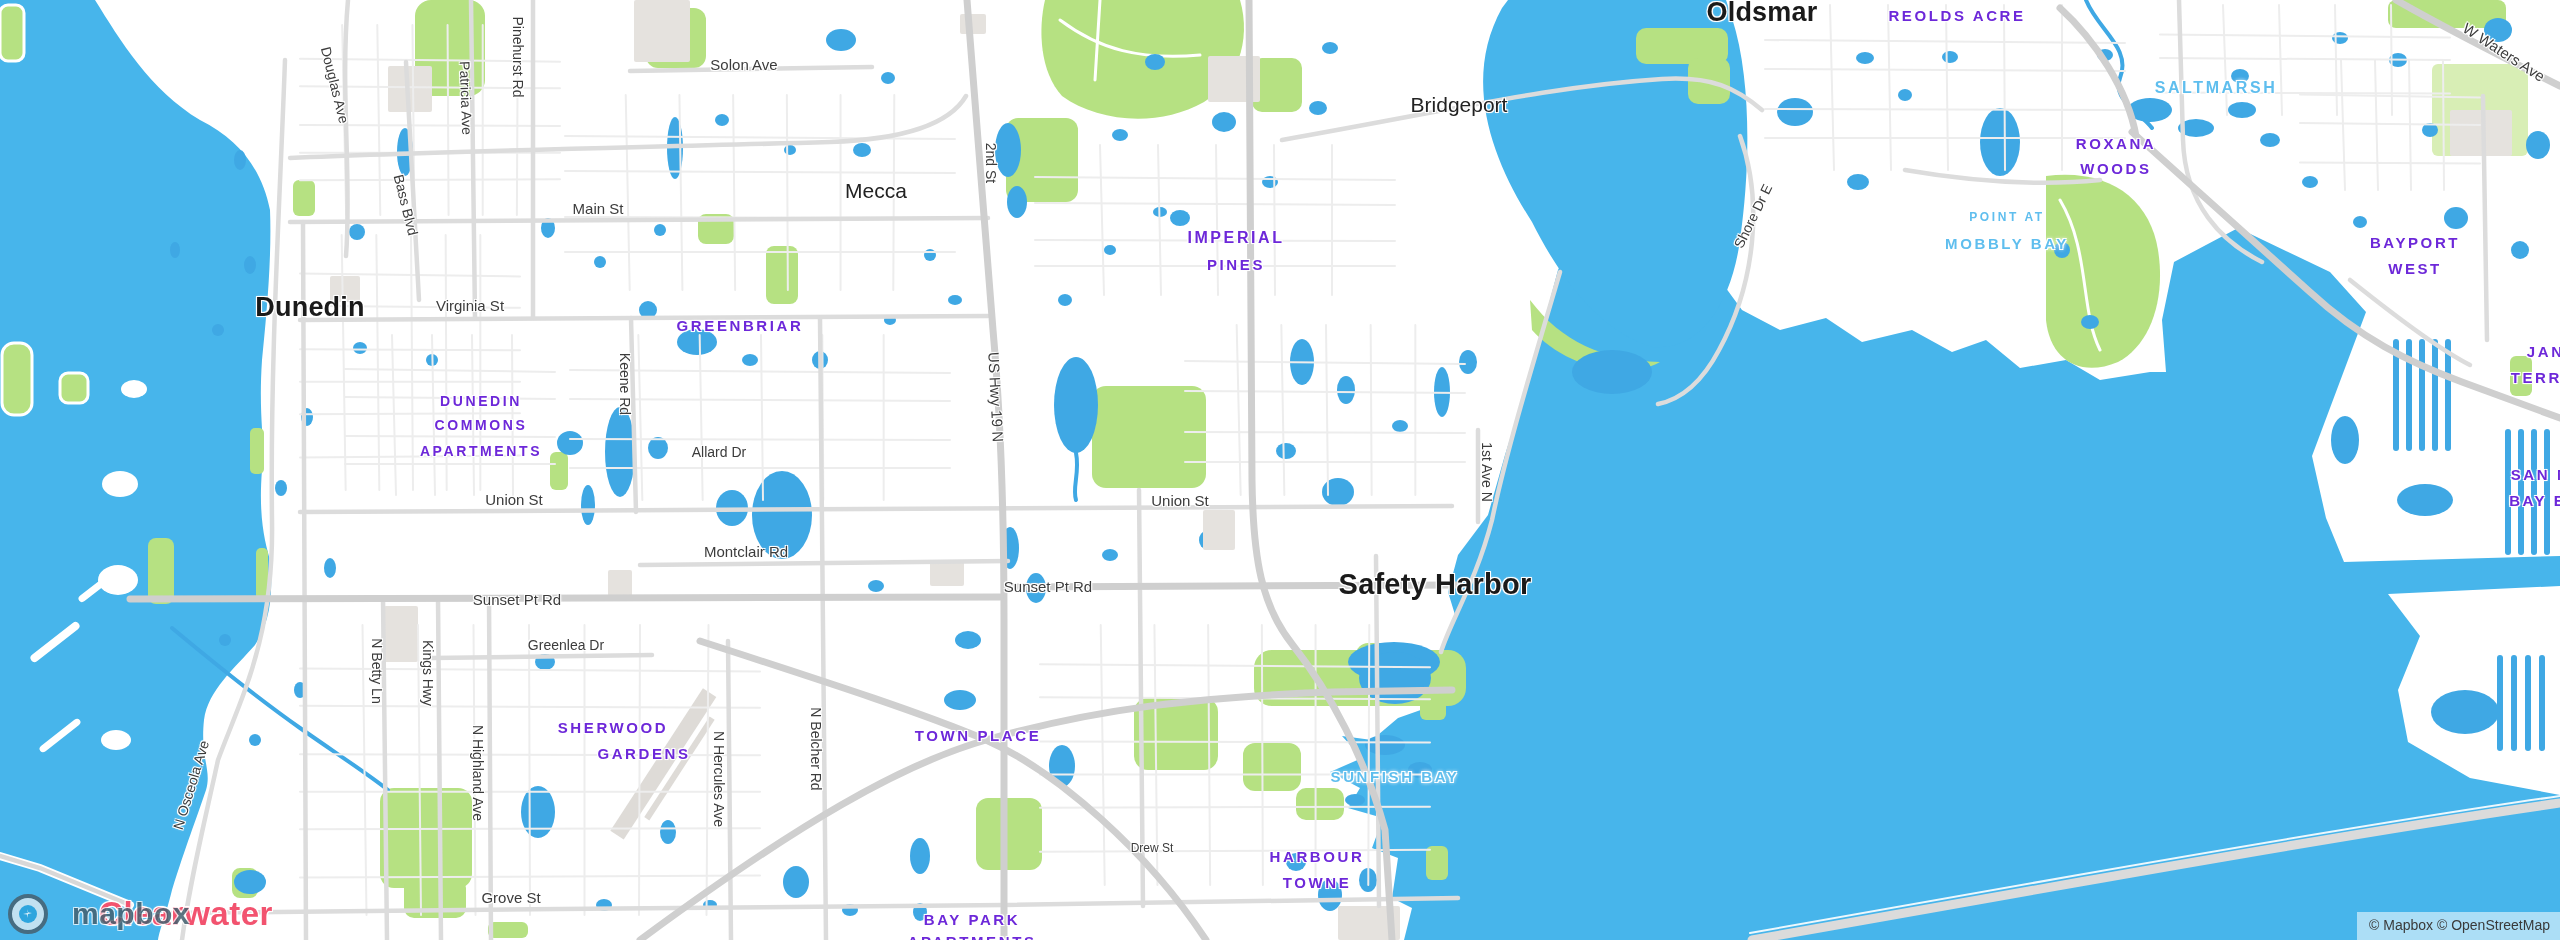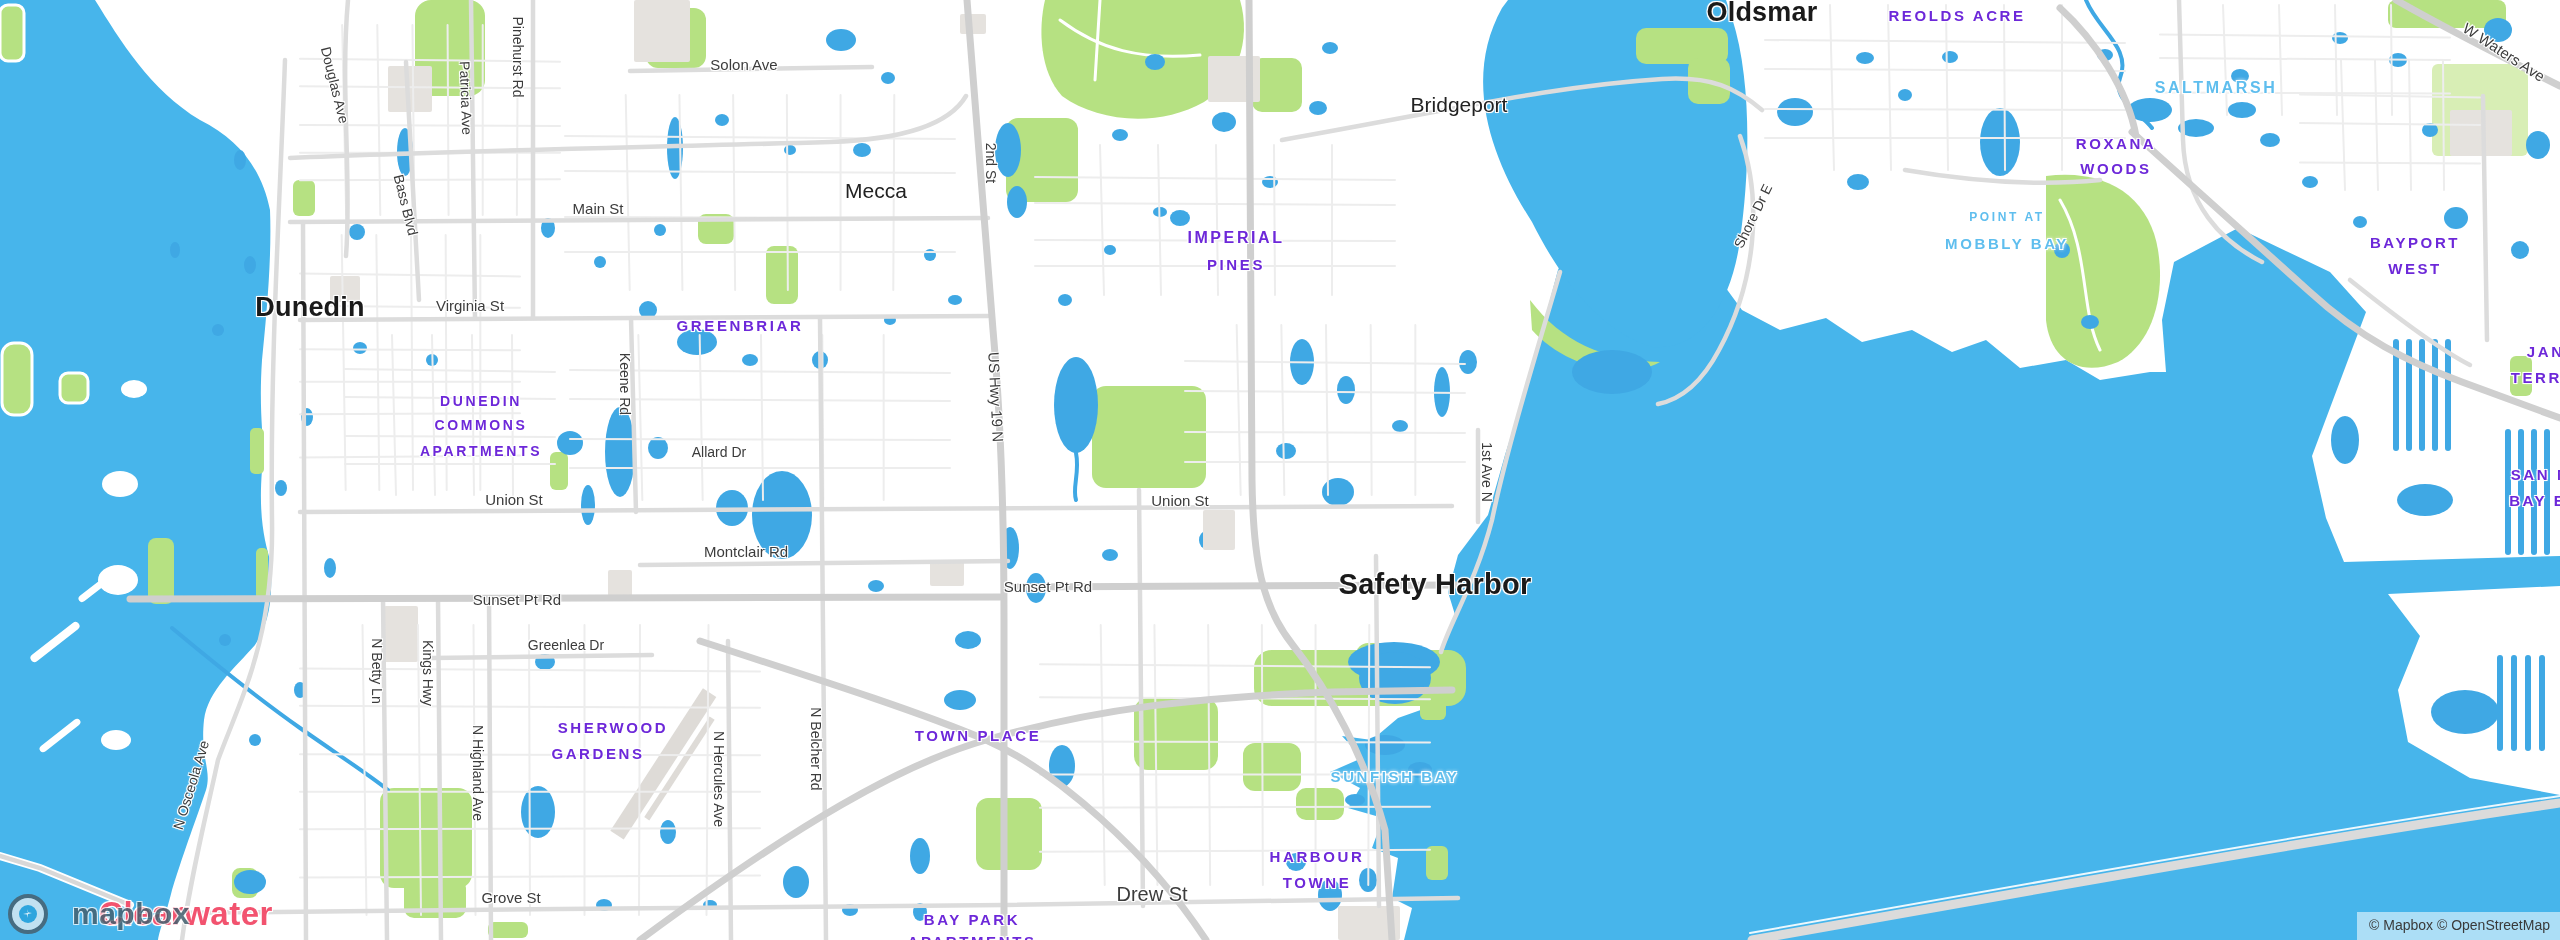--- a/index.html
+++ b/index.html
@@ -402,21 +402,21 @@
       <div class="lbl lbl-road" style="left: 598px; top: 208px; font-size: 15px; transform: translate(-50%, -50%);">Main St</div>
       <div class="lbl lbl-road" style="left: 470px; top: 305px; font-size: 15px; transform: translate(-50%, -50%);">Virginia St</div>
       <div class="lbl lbl-road" style="left: 514px; top: 499px; font-size: 15px; transform: translate(-50%, -50%);">Union St</div>
       <div class="lbl lbl-road" style="left: 1180px; top: 500px; font-size: 15px; transform: translate(-50%, -50%);">Union St</div>
       <div class="lbl lbl-road" style="left: 719px; top: 452px; font-size: 14px; transform: translate(-50%, -50%);">Allard Dr</div>
       <div class="lbl lbl-road" style="left: 746px; top: 551px; font-size: 15px; transform: translate(-50%, -50%);">Montclair Rd</div>
       <div class="lbl lbl-road" style="left: 517px; top: 599px; font-size: 15px; transform: translate(-50%, -50%);">Sunset Pt Rd</div>
       <div class="lbl lbl-road" style="left: 1048px; top: 586px; font-size: 15px; transform: translate(-50%, -50%);">Sunset Pt Rd</div>
       <div class="lbl lbl-road" style="left: 566px; top: 645px; font-size: 14px; transform: translate(-50%, -50%);">Greenlea Dr</div>
       <div class="lbl lbl-road" style="left: 511px; top: 897px; font-size: 15px; transform: translate(-50%, -50%);">Grove St</div>
-      <div class="lbl lbl-road" style="left: 1152px; top: 894px; font-size: 20px; transform: translate(-50%, -50%);">Drew St</div>
+      <div class="lbl lbl-road" style="left: 1152px; top: 848px; font-size: 12px; transform: translate(-50%, -50%);">Drew St</div>
       <div class="lbl lbl-road" style="left: 335px; top: 85px; font-size: 14px; transform: translate(-50%, -50%) rotate(76deg);">Douglas Ave</div>
       <div class="lbl lbl-road" style="left: 406px; top: 205px; font-size: 14px; transform: translate(-50%, -50%) rotate(76deg);">Bass Blvd</div>
       <div class="lbl lbl-road" style="left: 466px; top: 98px; font-size: 14px; transform: translate(-50%, -50%) rotate(88deg);">Patricia Ave</div>
       <div class="lbl lbl-road" style="left: 518px; top: 57px; font-size: 14px; transform: translate(-50%, -50%) rotate(90deg);">Pinehurst Rd</div>
       <div class="lbl lbl-road" style="left: 625px; top: 384px; font-size: 14px; transform: translate(-50%, -50%) rotate(90deg);">Keene Rd</div>
       <div class="lbl lbl-road" style="left: 991px; top: 163px; font-size: 14px; transform: translate(-50%, -50%) rotate(90deg);">2nd St</div>
       <div class="lbl lbl-road" style="left: 996px; top: 397px; font-size: 15px; transform: translate(-50%, -50%) rotate(87deg);">US Hwy 19 N</div>
       <div class="lbl lbl-road" style="left: 1487px; top: 472px; font-size: 14px; transform: translate(-50%, -50%) rotate(90deg);">1st Ave N</div>
       <div class="lbl lbl-road" style="left: 377px; top: 671px; font-size: 14px; transform: translate(-50%, -50%) rotate(90deg);">N Betty Ln</div>
       <div class="lbl lbl-road" style="left: 428px; top: 673px; font-size: 14px; transform: translate(-50%, -50%) rotate(90deg);">Kings Hwy</div>
@@ -438,21 +438,21 @@
       <div class="lbl lbl-hood" style="left: 2556px; top: 377px; font-size: 15px; transform: translate(-50%, -50%);">TERRACE</div>
       <div class="lbl lbl-hood" style="left: 2572px; top: 474px; font-size: 15px; transform: translate(-50%, -50%);">SAN MARINO</div>
       <div class="lbl lbl-hood" style="left: 2574px; top: 500px; font-size: 15px; transform: translate(-50%, -50%);">BAY ESTATES</div>
       <div class="lbl lbl-hood" style="left: 1236px; top: 238px; font-size: 16px; transform: translate(-50%, -50%);">IMPERIAL</div>
       <div class="lbl lbl-hood" style="left: 1236px; top: 264px; font-size: 15px; transform: translate(-50%, -50%);">PINES</div>
       <div class="lbl lbl-hood" style="left: 740px; top: 325px; font-size: 15px; transform: translate(-50%, -50%);">GREENBRIAR</div>
       <div class="lbl lbl-hood" style="left: 481px; top: 401px; font-size: 14px; transform: translate(-50%, -50%);">DUNEDIN</div>
       <div class="lbl lbl-hood" style="left: 481px; top: 425px; font-size: 14px; transform: translate(-50%, -50%);">COMMONS</div>
       <div class="lbl lbl-hood" style="left: 481px; top: 451px; font-size: 14px; transform: translate(-50%, -50%);">APARTMENTS</div>
       <div class="lbl lbl-hood" style="left: 613px; top: 727px; font-size: 15px; transform: translate(-50%, -50%);">SHERWOOD</div>
-      <div class="lbl lbl-hood" style="left: 598px; top: 753px; font-size: 15px; transform: translate(-50%, -50%);">GARDENS</div>
+      <div class="lbl lbl-hood" style="left: 644px; top: 753px; font-size: 15px; transform: translate(-50%, -50%);">GARDENS</div>
       <div class="lbl lbl-hood" style="left: 978px; top: 735px; font-size: 15px; transform: translate(-50%, -50%);">TOWN PLACE</div>
       <div class="lbl lbl-water" style="left: 1395px; top: 776px; font-size: 15px; transform: translate(-50%, -50%);">SUNFISH BAY</div>
       <div class="lbl lbl-hood" style="left: 1317px; top: 856px; font-size: 15px; transform: translate(-50%, -50%);">HARBOUR</div>
       <div class="lbl lbl-hood" style="left: 1317px; top: 882px; font-size: 15px; transform: translate(-50%, -50%);">TOWNE</div>
       <div class="lbl lbl-hood" style="left: 972px; top: 919px; font-size: 15px; transform: translate(-50%, -50%);">BAY PARK</div>
       <div class="lbl lbl-hood" style="left: 972px; top: 941px; font-size: 15px; transform: translate(-50%, -50%);">APARTMENTS</div>
     </div>
 
   <div class="logo">
     <div class="logo-badge">

